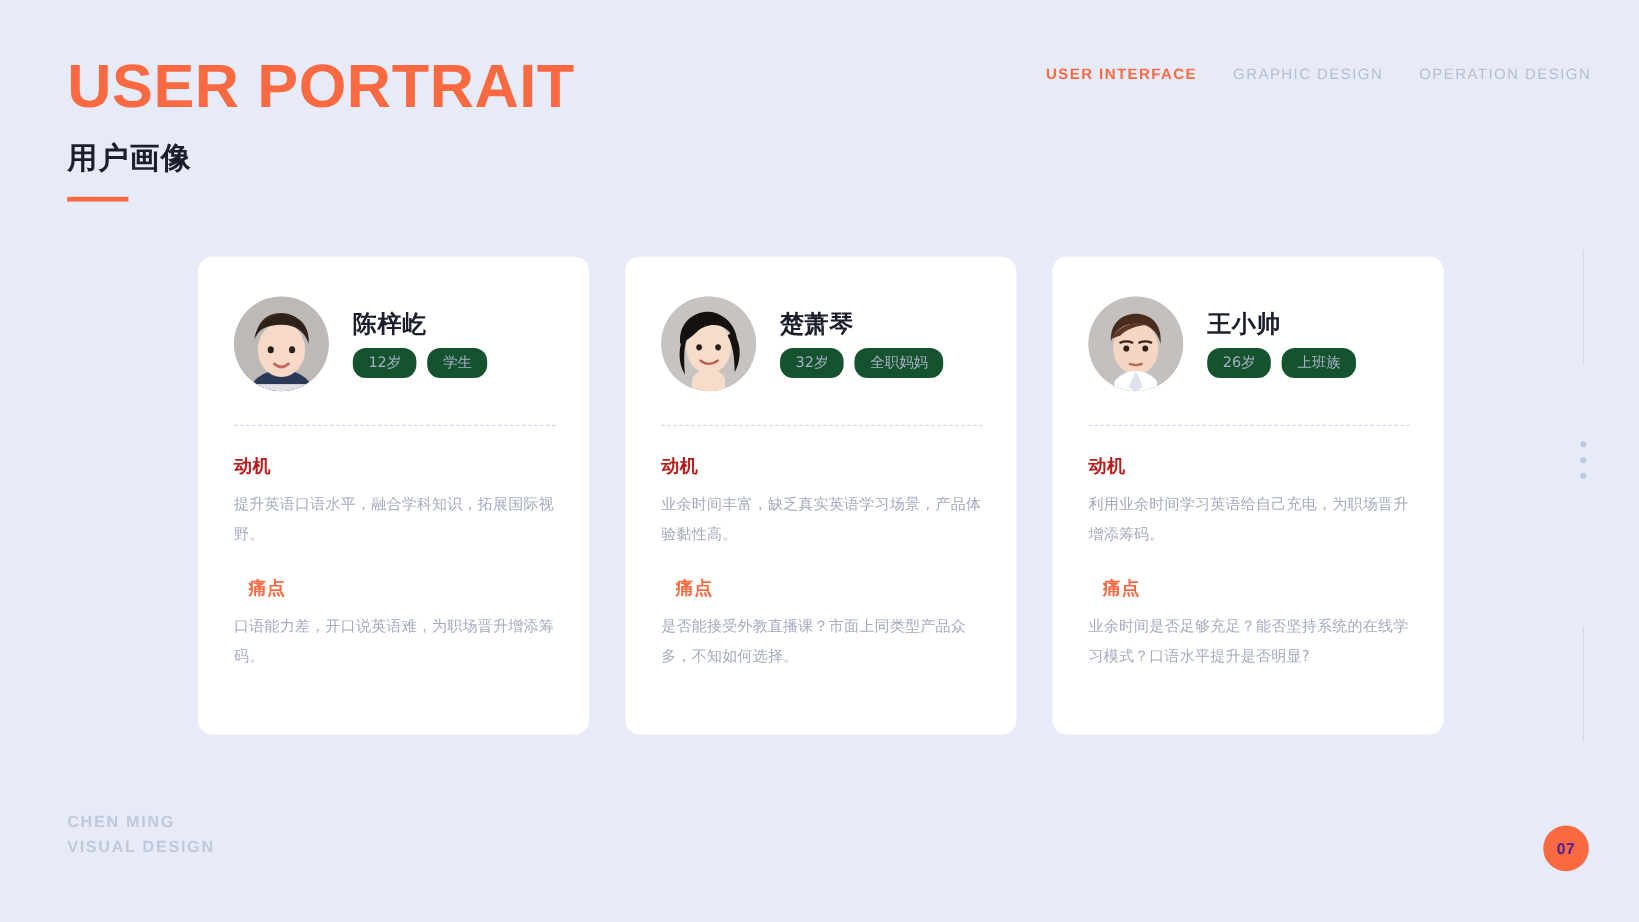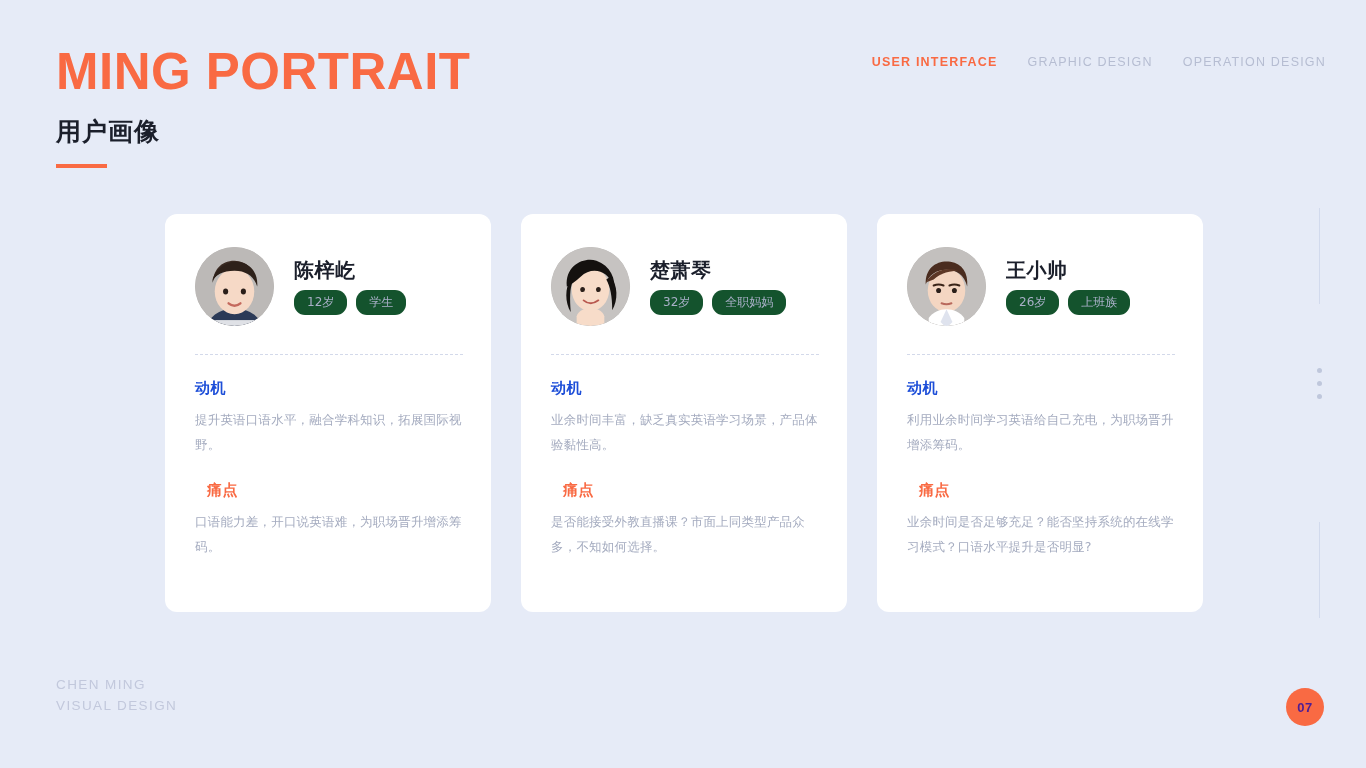--- a/index.html
+++ b/index.html
@@ -157,21 +157,21 @@
   .section { margin-top: 26px; }
   .section + .section { margin-top: 26px; }
 
   .section-title {
     font-size: 15px;
     font-weight: 700;
     line-height: 1;
     letter-spacing: 0.5px;
     font-family: "DejaVu Sans", sans-serif;
   }
-  .section-title.motivation { color: #1d4ed8; }
+  .section-title.motivation { color: #b91c1c; }
   .section-title.painpoint  { color: #f96a43; margin-left: 12px; }
 
   .section-body {
     margin-top: 11px;
     font-size: 12.5px;
     line-height: 25px;
     color: #a4abbf;
     font-family: "DejaVu Sans", sans-serif;
     letter-spacing: 0.2px;
   }
@@ -210,20 +210,21 @@
   
   .footer-credit {
     position: absolute;
     left: 56px;
     bottom: 52px;
     font-size: 13.5px;
     line-height: 21px;
     letter-spacing: 1.4px;
     color: #c2c8dc;
     font-family: "Liberation Sans", sans-serif;
+    font-weight: bold;
   }
 
   .page-badge {
     position: absolute;
     right: 42px;
     bottom: 42px;
     width: 38px;
     height: 38px;
     border-radius: 50%;
     background: #f96a43;
@@ -236,21 +237,21 @@
     letter-spacing: 0.5px;
     font-family: "Liberation Sans", sans-serif;
   }
 </style>
 </head>
 <body>
 
 <div class="slide-header">
 
   <div class="title-block">
-    <div class="title-en">MING PORTRAIT</div>
+    <div class="title-en">USER PORTRAIT</div>
     <div class="title-cn">用户画像</div>
     <div class="title-rule"></div>
   </div>
 
   <div class="top-nav">
     <div class="nav-item active">USER INTERFACE</div>
     <div class="nav-item">GRAPHIC DESIGN</div>
     <div class="nav-item">OPERATION DESIGN</div>
   </div>
 

